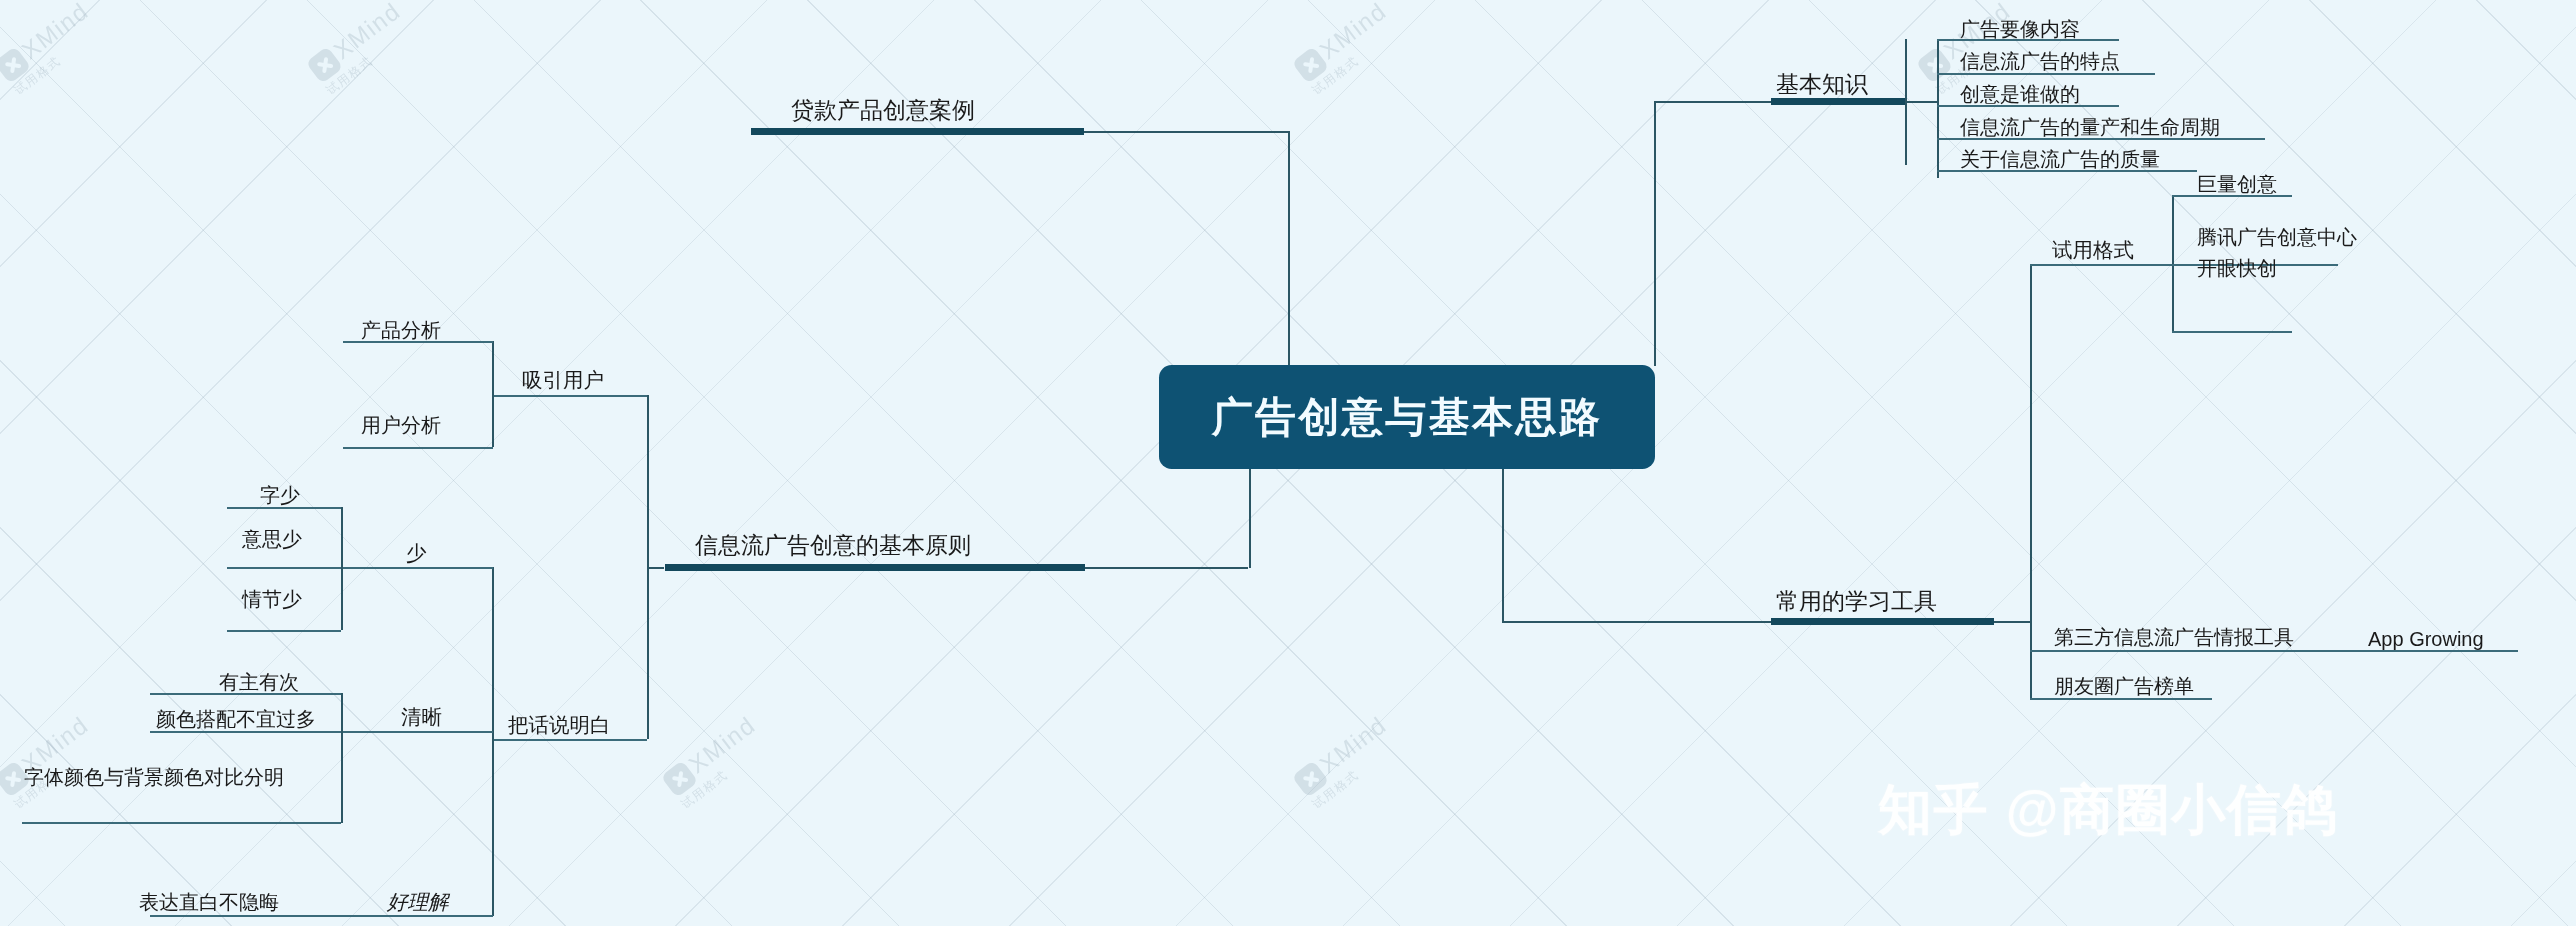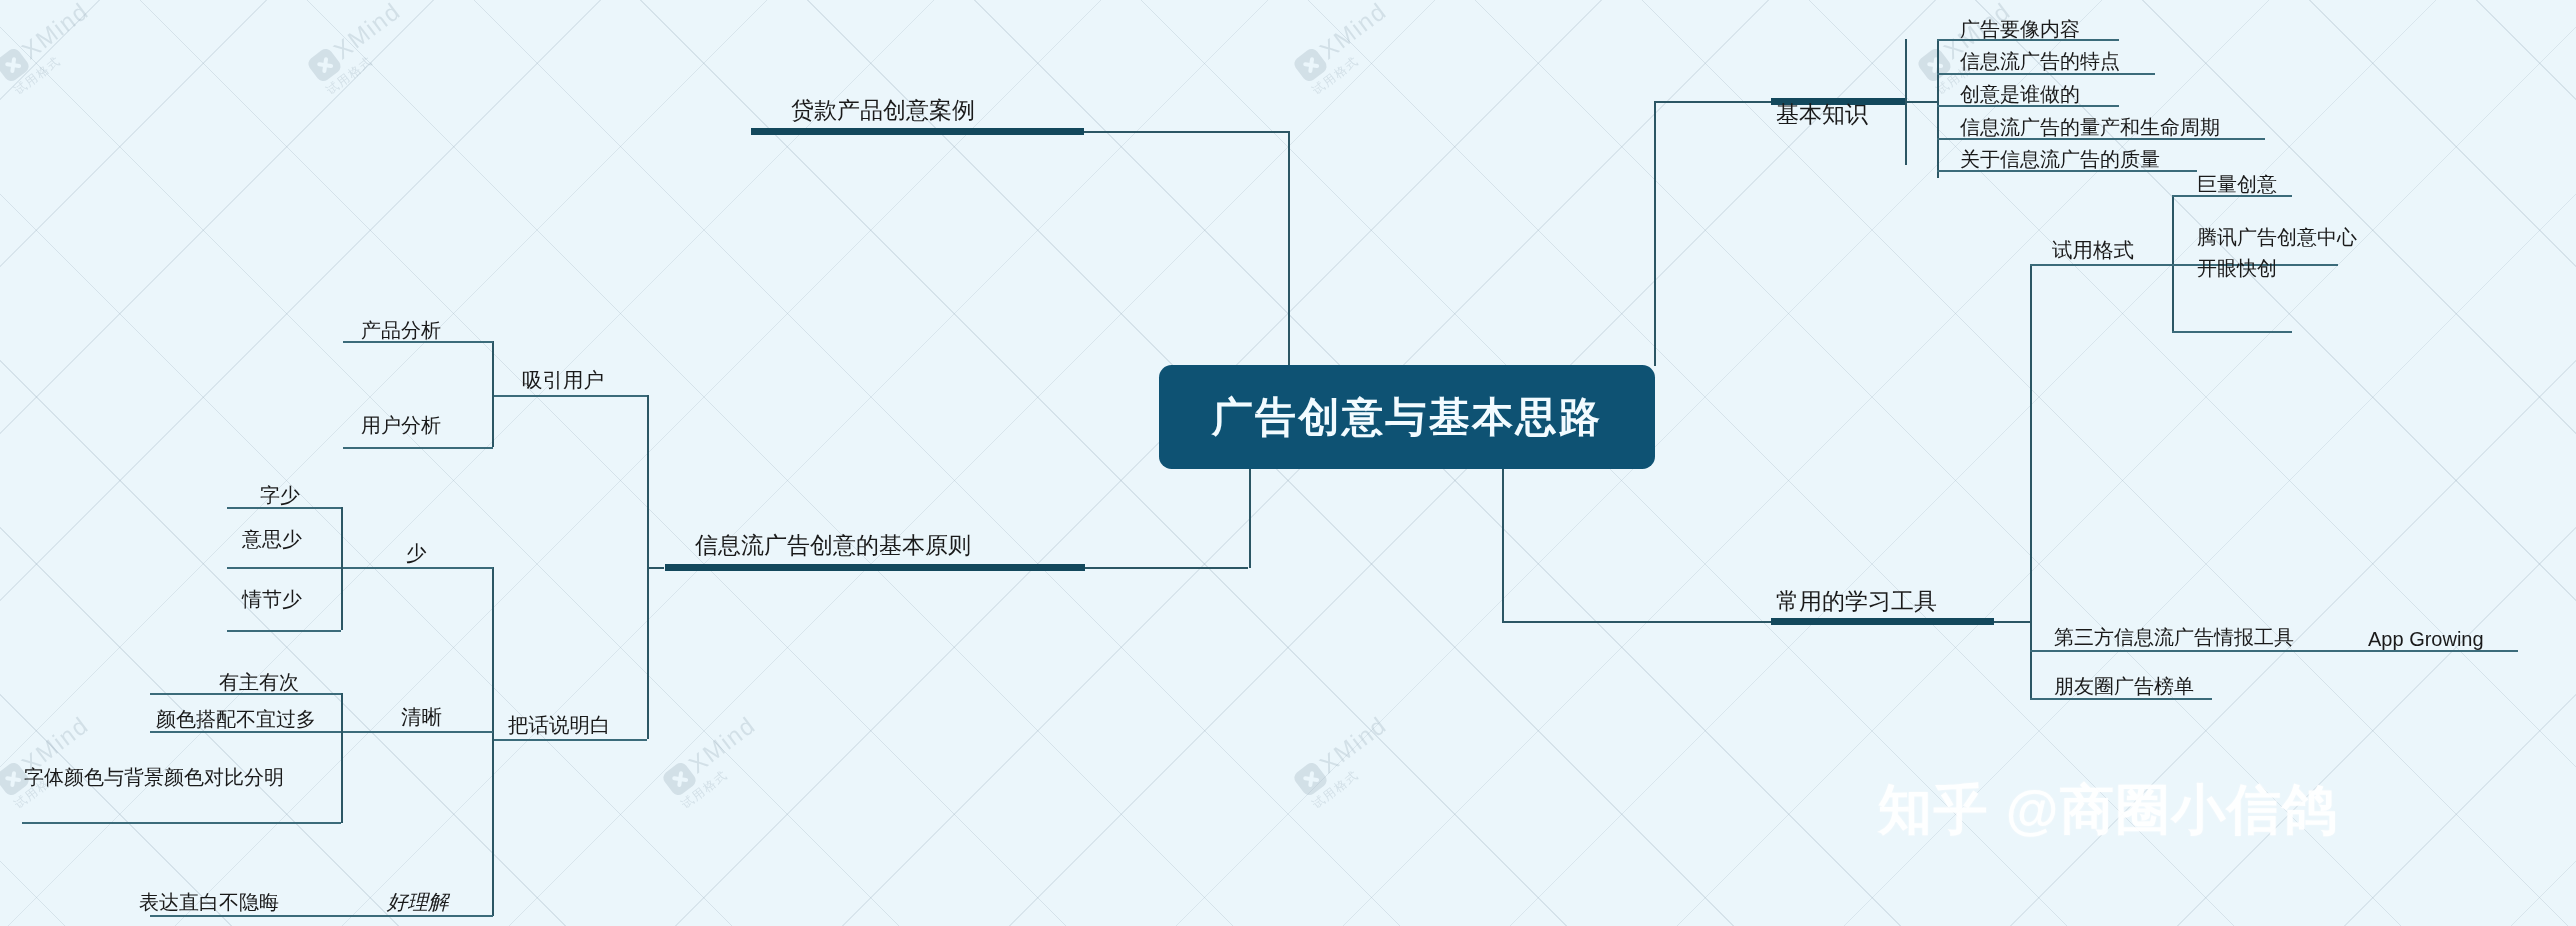--- a/index.html
+++ b/index.html
@@ -132,21 +132,21 @@
   <div id="root-node">
     <span id="root-label">广告创意与基本思路</span>
   </div>
 
   <div class="ln lnv" style="left:1654px; top:101px;  height:265px;"></div>
   <div class="ln lnh" style="left:1654px; top:101px;  width:117px;"></div>
   <div class="ln lnv" style="left:1502px; top:469px;  height:154px;"></div>
   <div class="ln lnh" style="left:1502px; top:621px;  width:269px;"></div>
 
   <div class="ul-thick" style="left:1771px; top:98px; width:134px;"></div>
-  <div class="lbl lbl-main" style="left:1776px; top:73px;margin-top:30px;">基本知识</div>
+  <div class="lbl lbl-main" style="left:1776px; top:73px;">基本知识</div>
 
   <div class="ln lnv" style="left:1905px; top:39px; height:126px;"></div>
   <div class="ln lnh" style="left:1905px; top:101px; width:32px;"></div>
   <div class="ln lnv" style="left:1937px; top:39px; height:129px;"></div>
   <div class="ln lnv" style="left:1937px; top:101px; height:77px;"></div>
 
   <div class="ln lnh" style="left:1937px; top:39px; width:4.7px;"></div>
   <div class="ul-thin" style="left:1937px; top:39px; width:182px;"></div>
   <div class="lbl lbl-leaf" style="left:1960px; top:19px;">广告要像内容</div>
 

